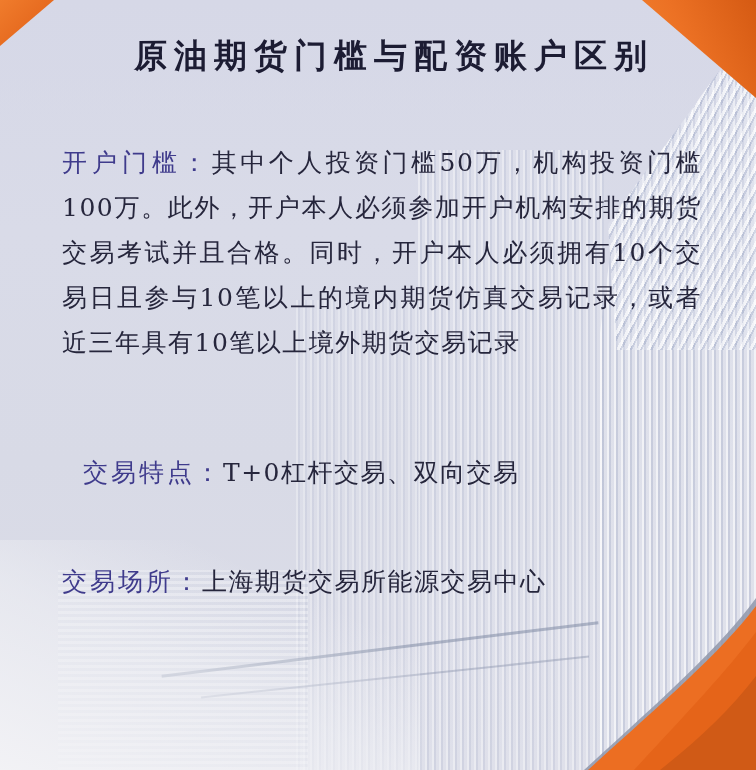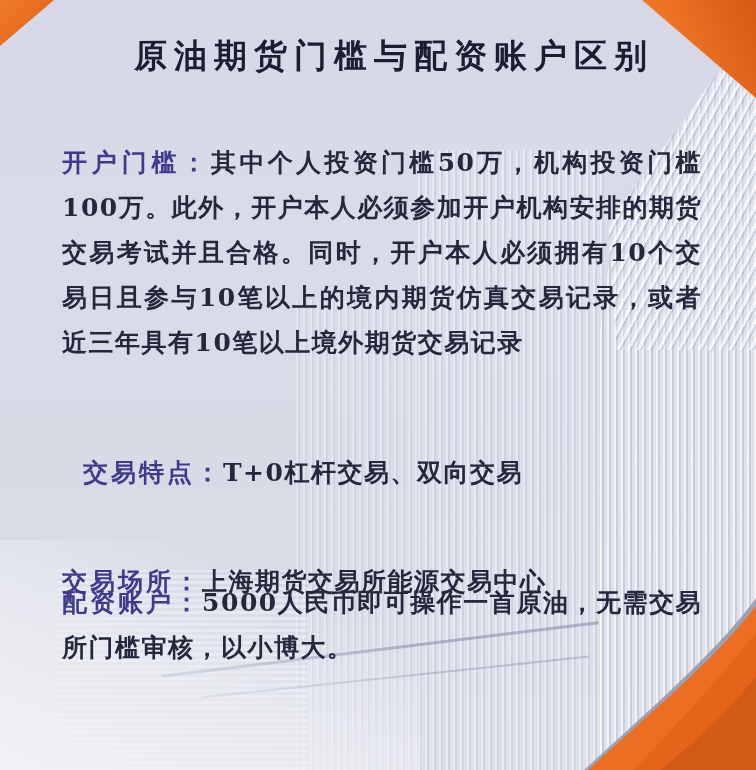--- a/index.html
+++ b/index.html
@@ -79,21 +79,21 @@
   .title{
     position:absolute;left:0;top:34px;width:100%;
     text-align:center;
     font-size:33px;font-weight:700;letter-spacing:7px;
     color:#1c1c33;
     padding-left:16px;
   }
   .section{
     position:absolute;left:62px;width:640px;
     font-size:25px;line-height:45px;letter-spacing:1.5px;
-    font-weight:700;color:#26263c;
+    font-weight:400;color:#26263c;
     text-align:justify;
   }
   .section .label{color:#3f3b8c;letter-spacing:3px;}
   .s1{top:140px;}
   .s2{top:384px;}
   .s3{top:450px;margin-left:21px;}
   .s4{top:515px;margin-top:44px;}
   .s5{top:580px;}
 </style>
 </head>
@@ -130,17 +130,14 @@
 
 
   <div class="section s3">
     <span class="label">交易特点：</span><span>T+0杠杆交易、双向交易</span>
   </div>
 
   <div class="section s4">
     <span class="label">交易场所：</span><span>上海期货交易所能源交易中心</span>
   </div>
 
-  <div class="section s5">
-    <span class="label">配资账户：</span><span>5000人民币即可操作一首原油，无需交易所门槛审核，以小博大。</span>
-  </div>
 
 </div>
 
 </body></html>

